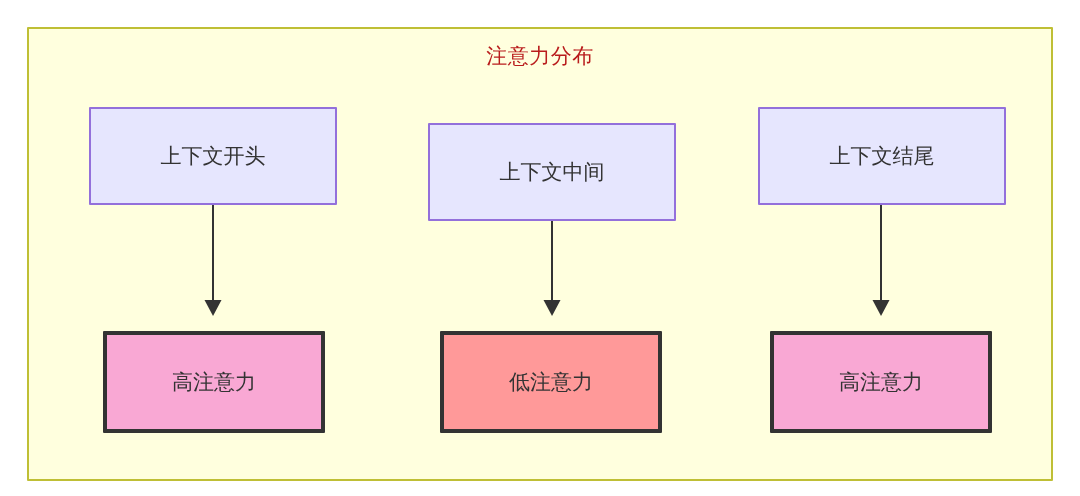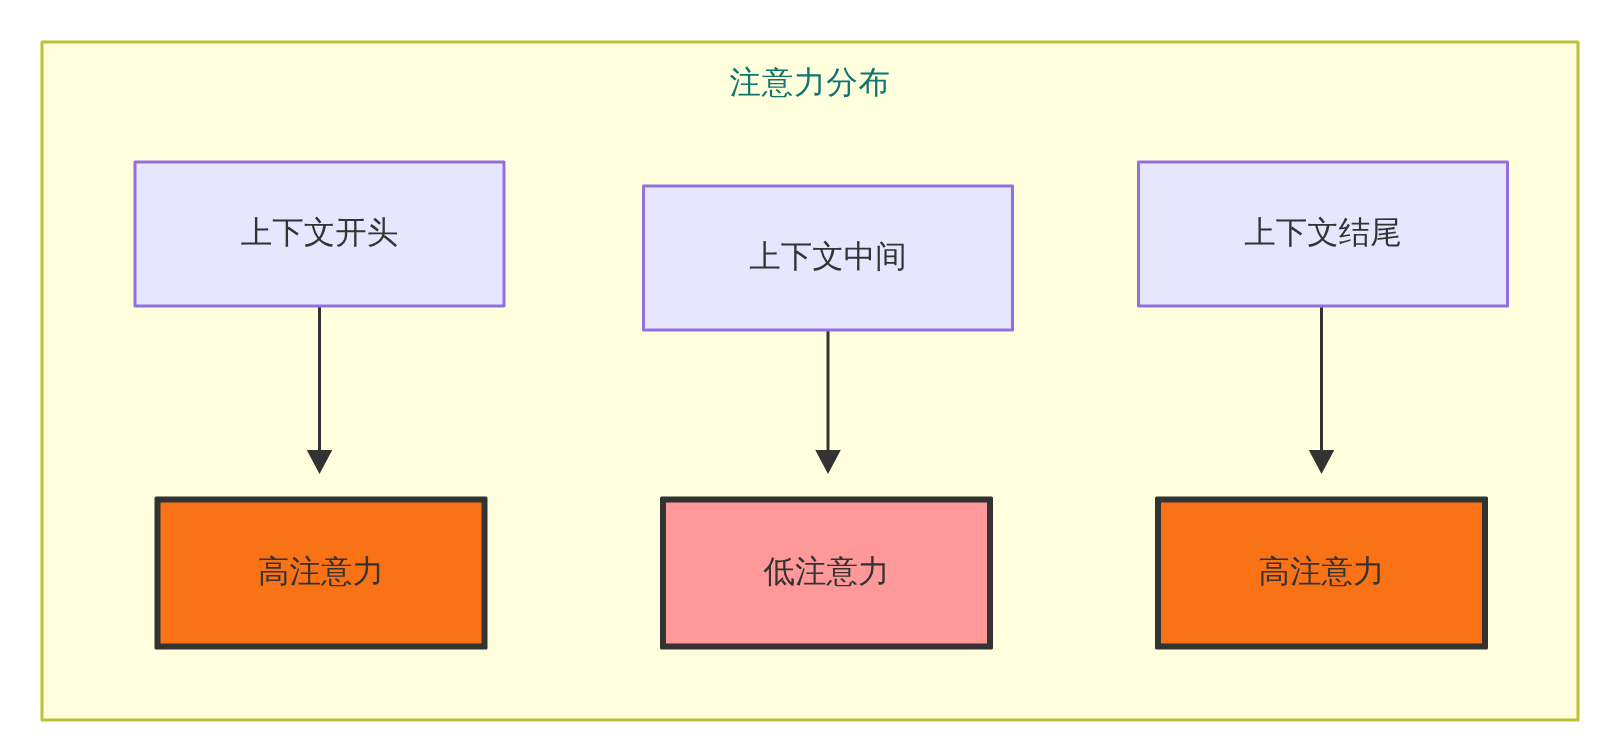--- a/index.html
+++ b/index.html
@@ -35,21 +35,21 @@
   }
 
   .cluster-title {
     position: absolute;
     left: 0;
     top: 14px;
     width: 100%;
     text-align: center;
     font-size: 21px;
     line-height: 26px;
-    color: #0f766e;
+    color: #b91c1c;
     letter-spacing: 0.5px;
     white-space: nowrap;
   }
 
   
   .node {
     position: absolute;
     box-sizing: border-box;
     display: flex;
     align-items: center;
@@ -70,21 +70,21 @@
     height: 98px;
   }
 
   .node-sink {
     border: 4px solid #333333;
     border-radius: 1px;
     width: 222px;
     height: 102px;
   }
 
-  .fill-green { background: #f97316; }
+  .fill-green { background: #f9a8d4; }
   .fill-red   { background: #ff9999; }
 
   
   #node-ctx-start  { left: 89px;  top: 92px; }
   #node-ctx-middle { left: 428px; top: 108px; }
   #node-ctx-end    { left: 758px; top: 92px; text-align: center; }
 
   
   #node-attn-high-1 { left: 103px; top: 316px; }
   #node-attn-low    { left: 440px; top: 316px; text-align: right; }

